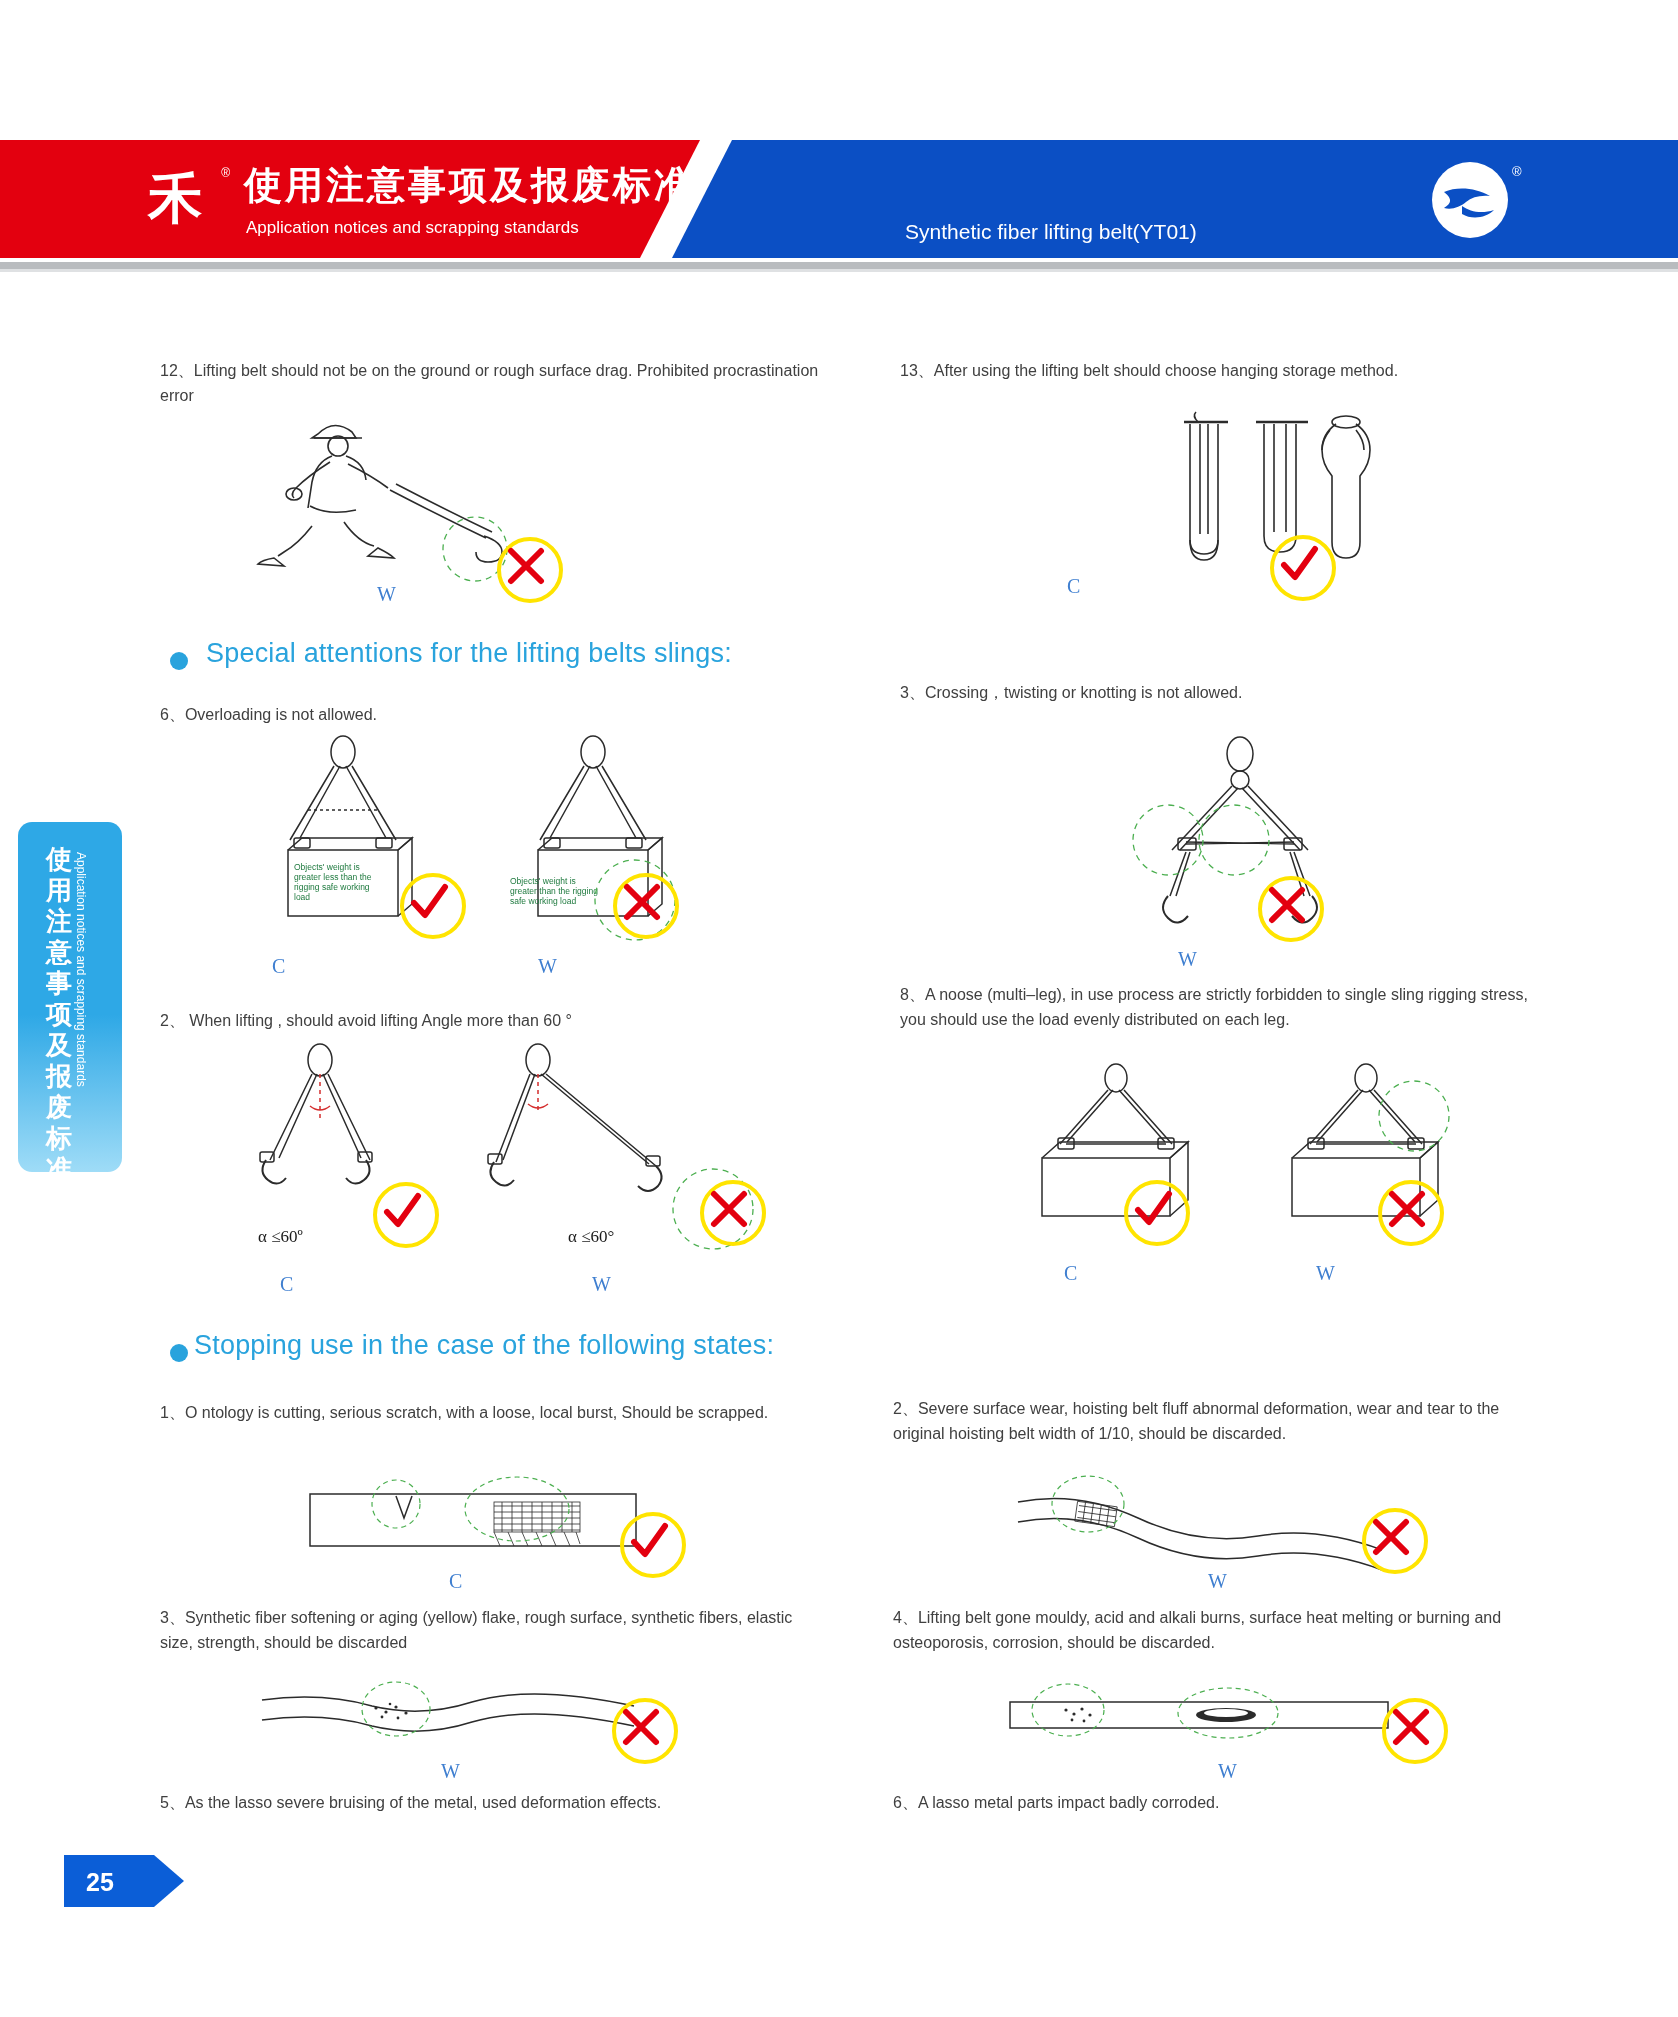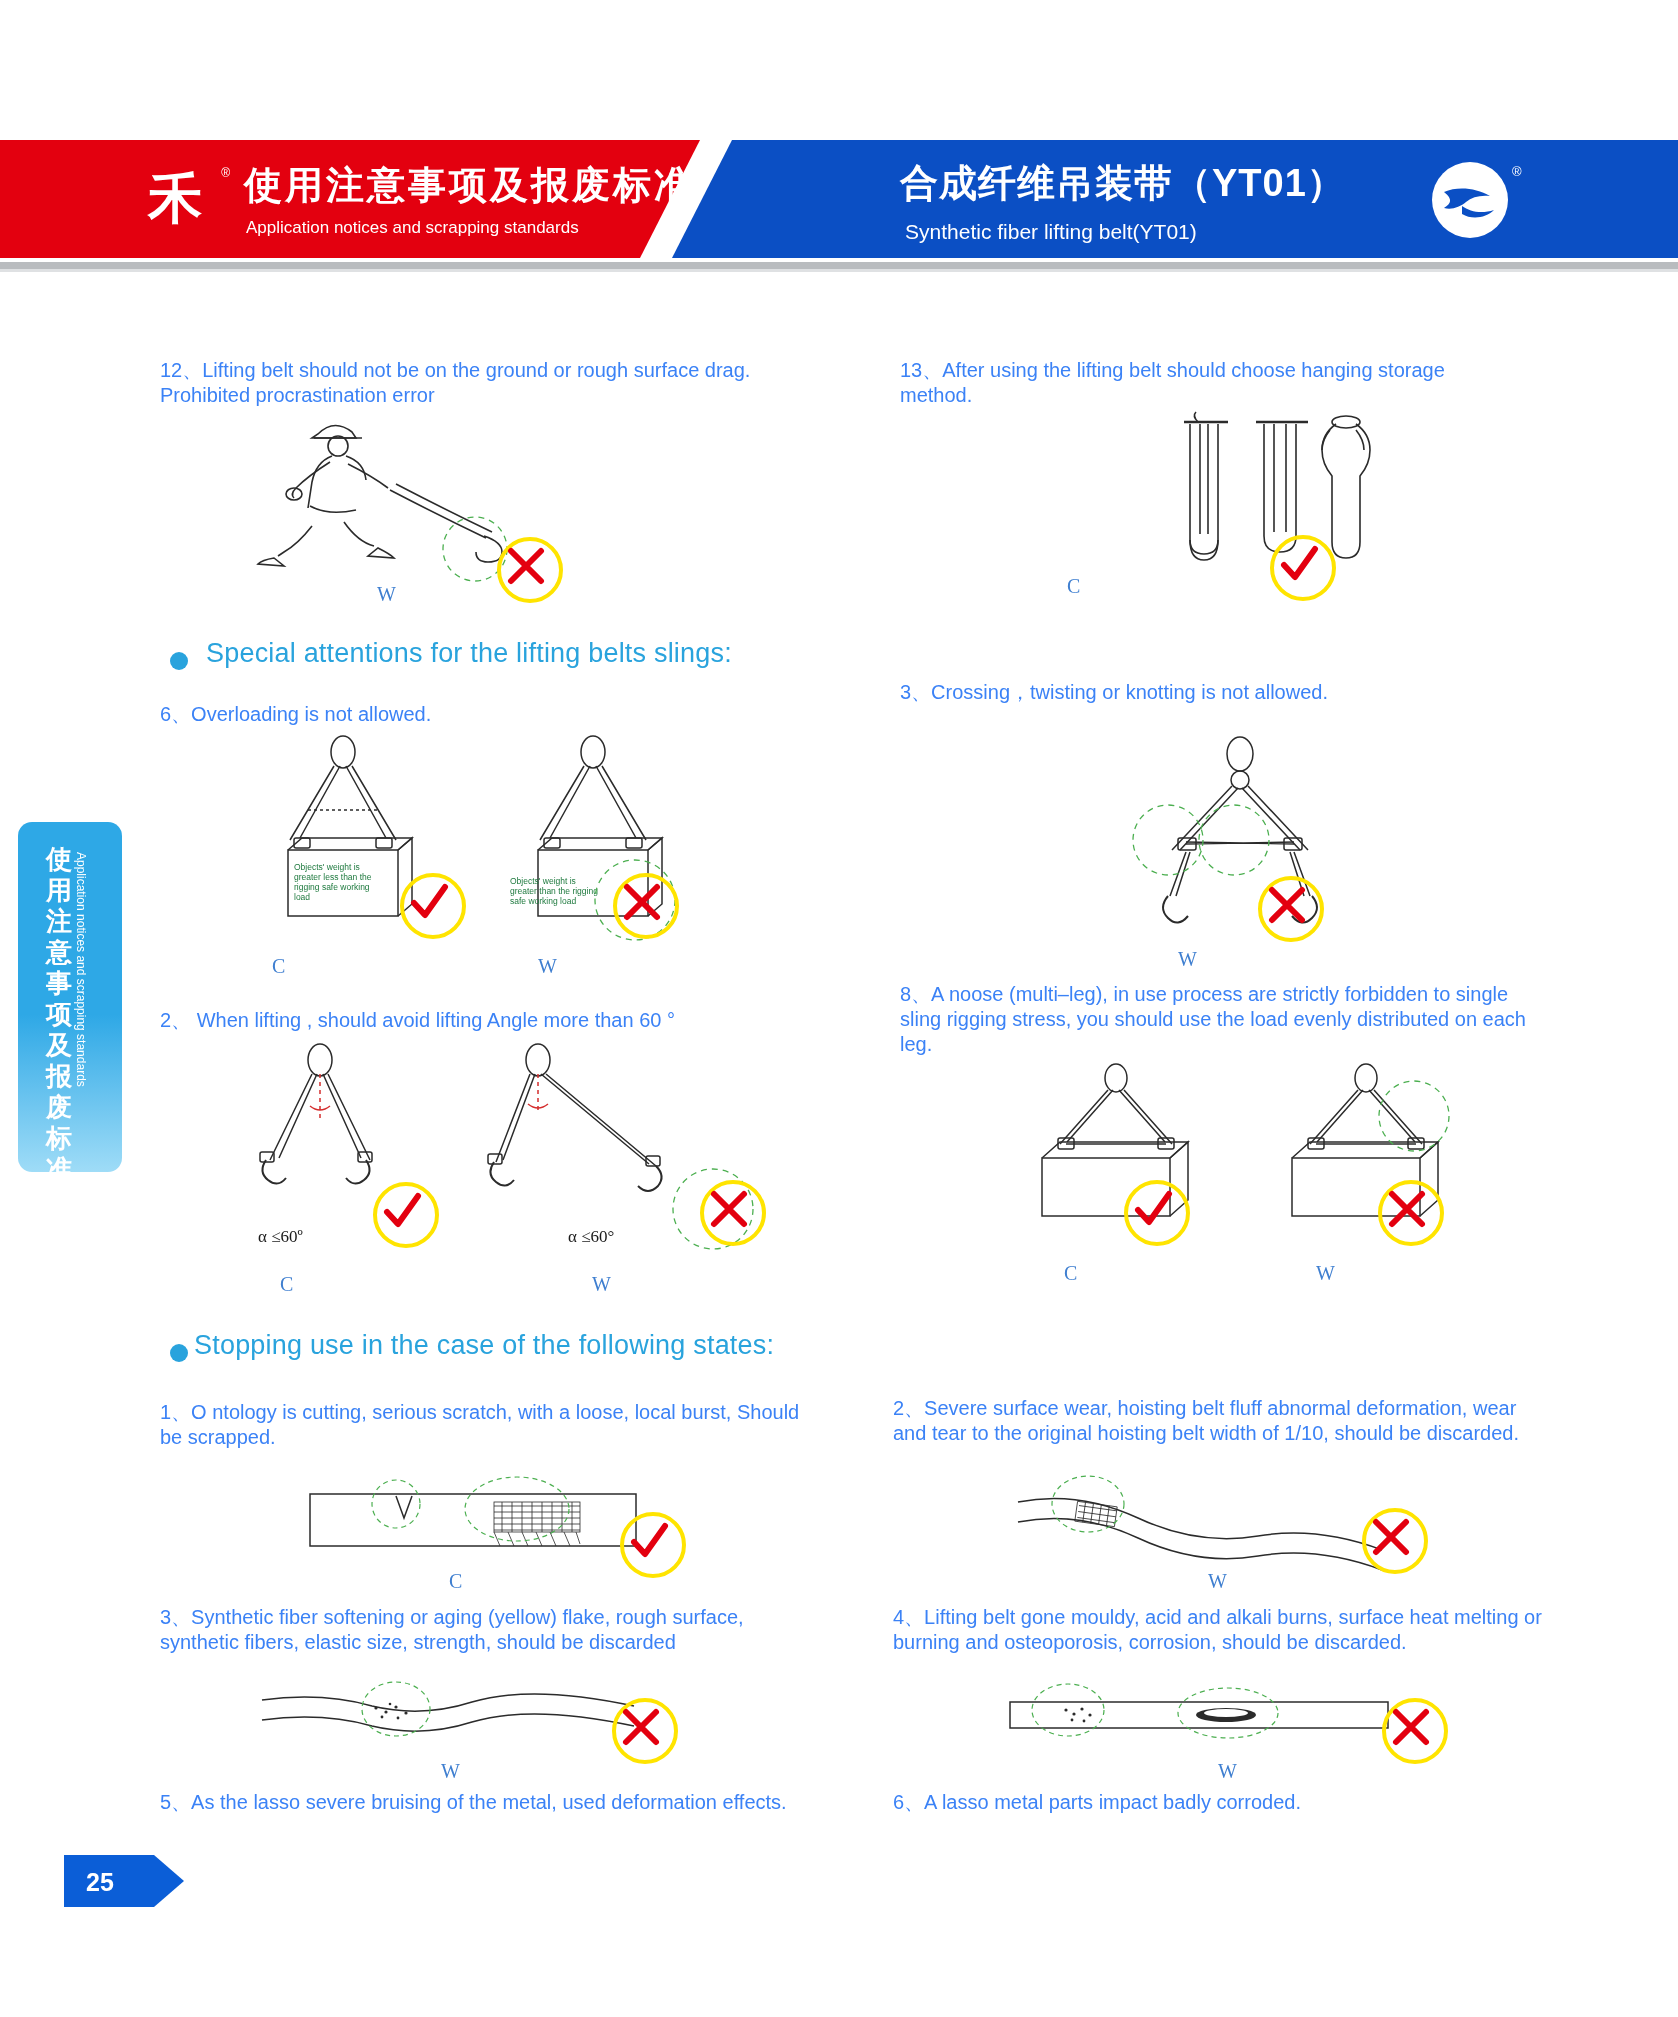--- a/index.html
+++ b/index.html
@@ -127,23 +127,23 @@
     position: absolute;
     left: 22px; top: 13px;
     font-size: 25px;
     font-weight: bold;
     color: #fff;
   }
 
   
   .txt {
     position: absolute;
-    font-size: 20px;
+    font-size: 16px;
     line-height: 25px;
-    color: #3b82f6;
+    color: #404040;
   }
   .section-head {
     position: absolute;
     font-size: 27px;
     color: #29a3dd;
     letter-spacing: 0.2px;
   }
   .bullet-dot {
     position: absolute;
     width: 18px; height: 18px;
@@ -184,21 +184,20 @@
   <div class="hdr-blue"></div>
 
   <div class="hdr-logo">
     <span class="mark">禾</span>
     <span class="reg">®</span>
   </div>
 
   <div class="cn" style="position:absolute;left:244px;top:20px;font-size:38px;font-weight:bold;color:#fff;letter-spacing:3px;">使用注意事项及报废标准</div>
   <div style="position:absolute;left:246px;top:78px;font-size:17px;color:#fff;">Application notices and scrapping standards</div>
 
-  <div style="position:absolute;left:900px;top:18px;font-size:38px;font-weight:bold;color:#fff;letter-spacing:1px;">合成纤维吊装带（YT01）</div>
   <div style="position:absolute;left:905px;top:80px;font-size:21px;color:#fff;">Synthetic fiber lifting belt(YT01)</div>
 
   <div class="hdr-bird">
     <svg width="76" height="76" viewBox="0 0 76 76">
       <circle cx="38" cy="38" r="37" fill="#ffffff"></circle>
       <path d="M12 30 C26 24 44 26 58 34 C48 33 40 35 34 40 C28 45 20 48 12 46 C18 42 22 38 12 30 Z" fill="#0b4fc4"></path>
       <path d="M30 44 C38 50 50 52 62 48 C54 56 40 58 30 52 Z" fill="#0b4fc4"></path>
     </svg>
     <span class="reg2">®</span>
   </div>

